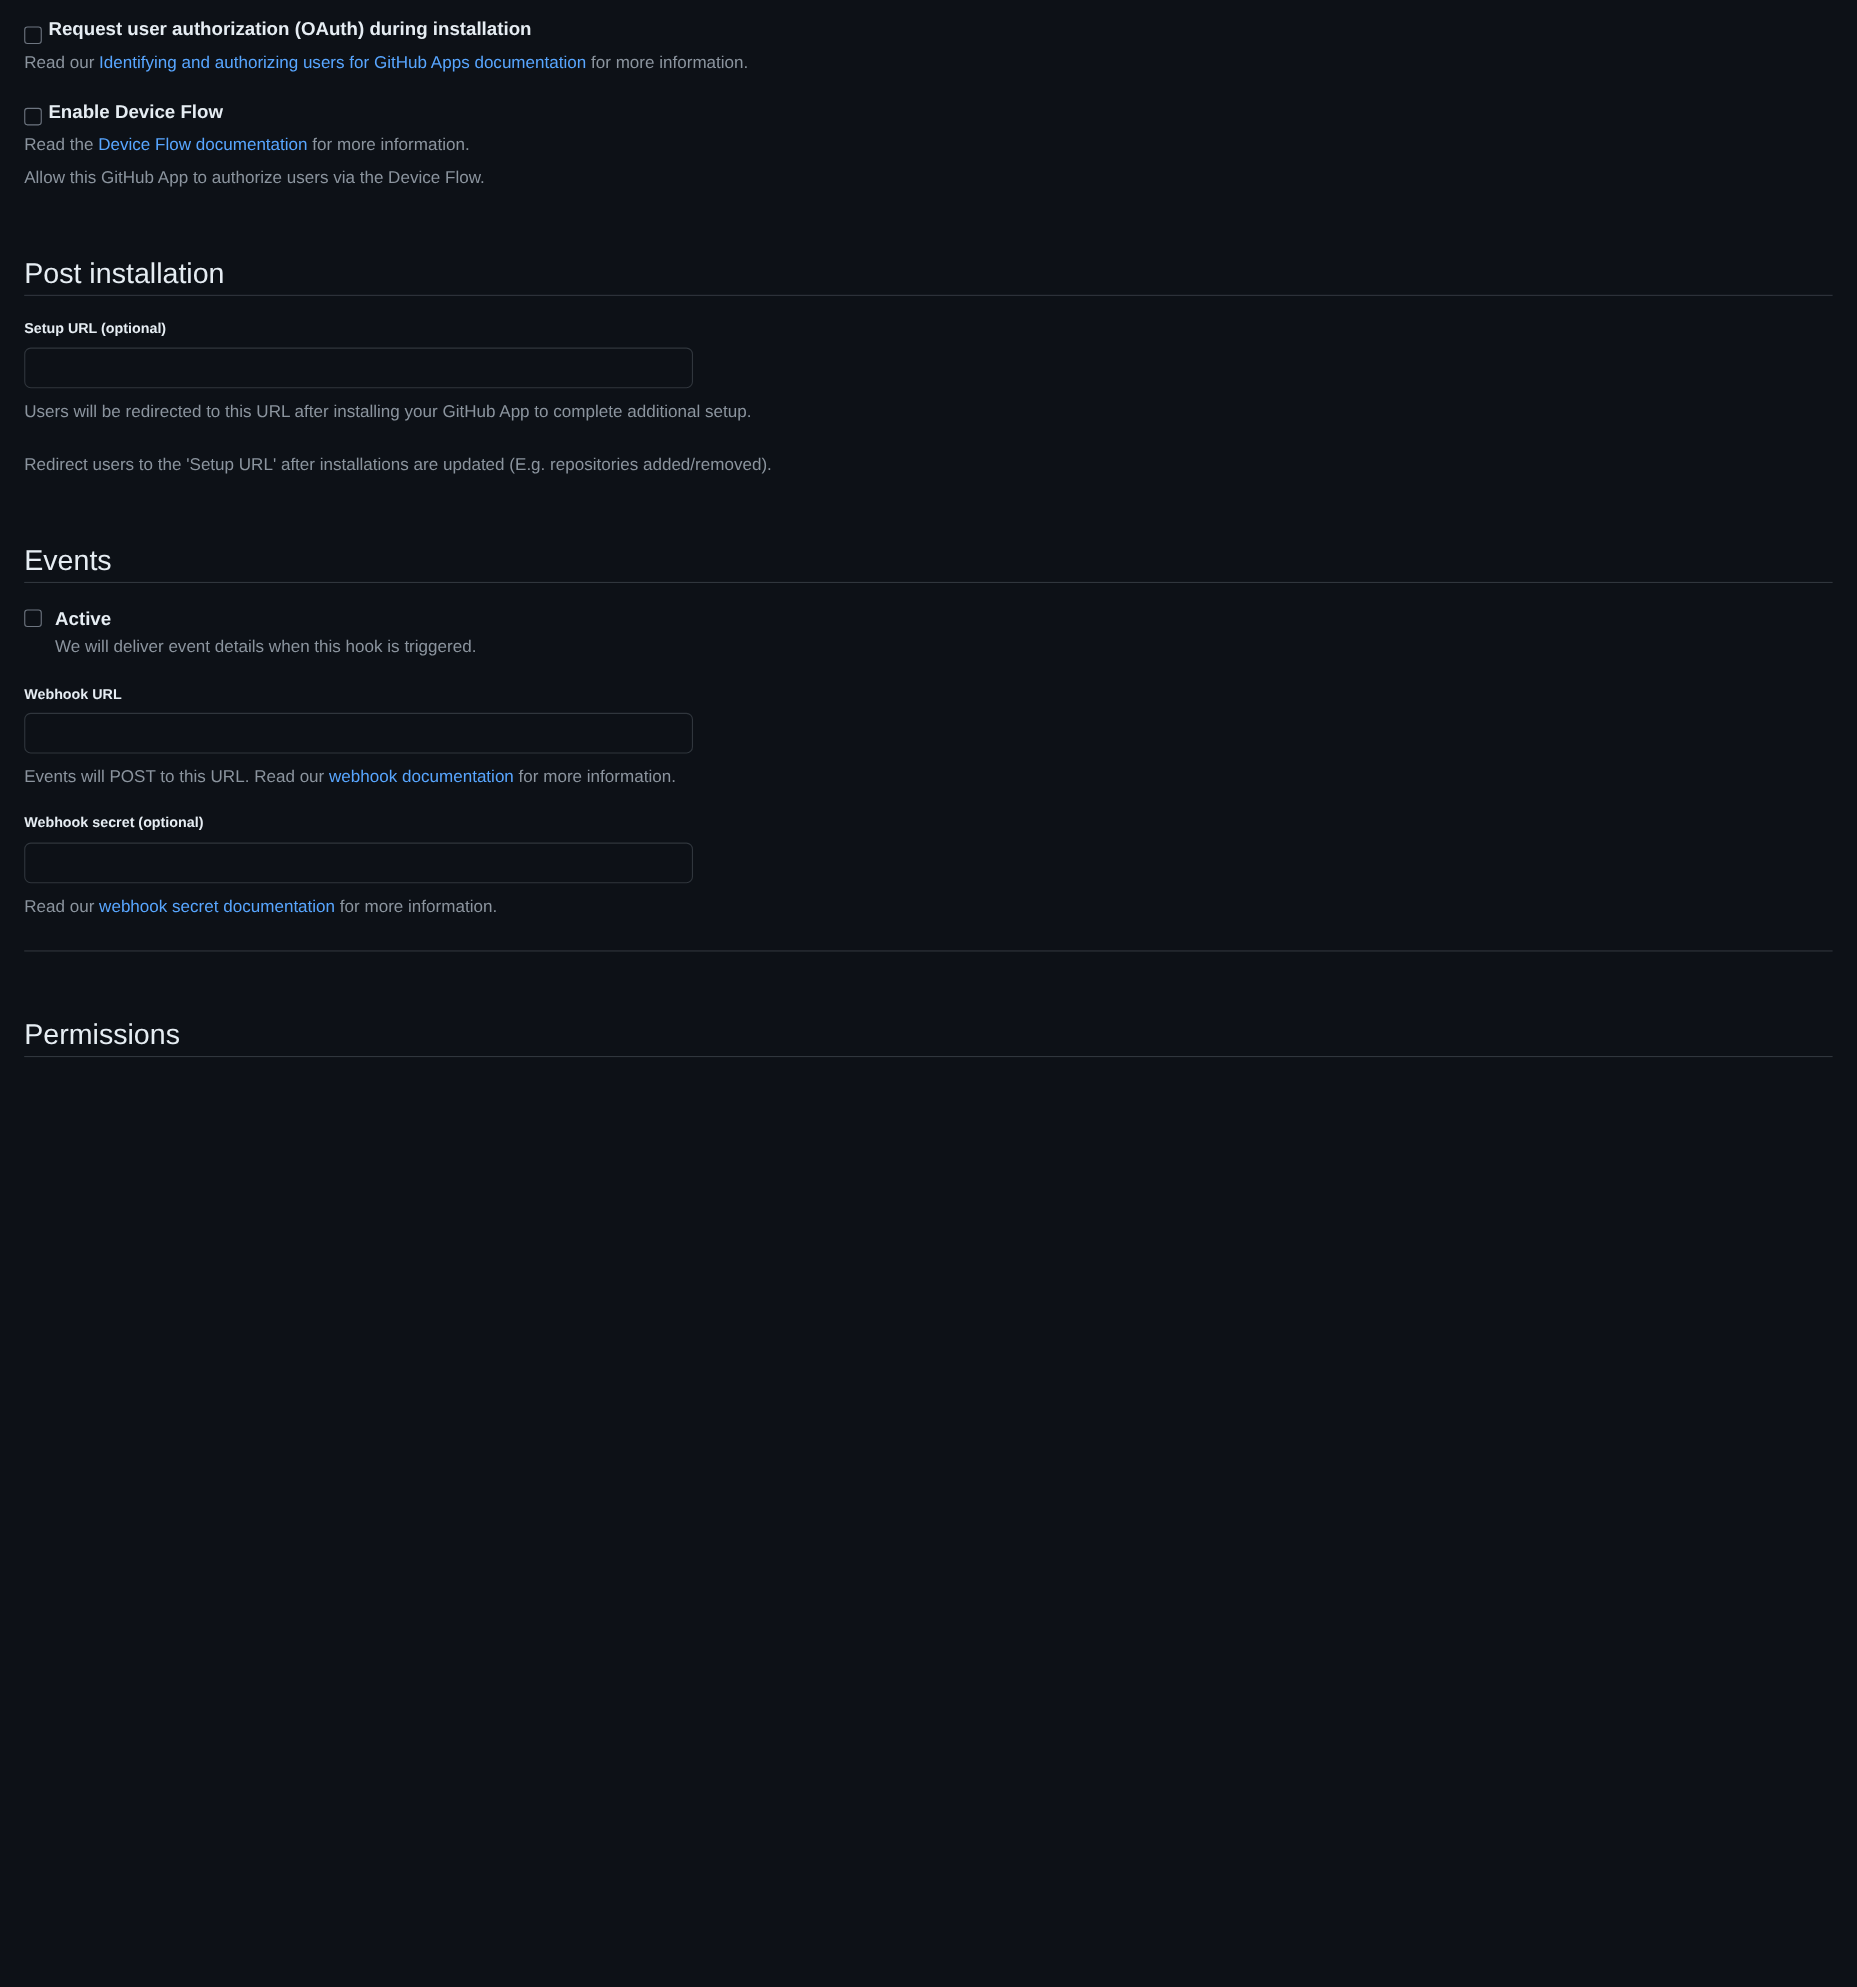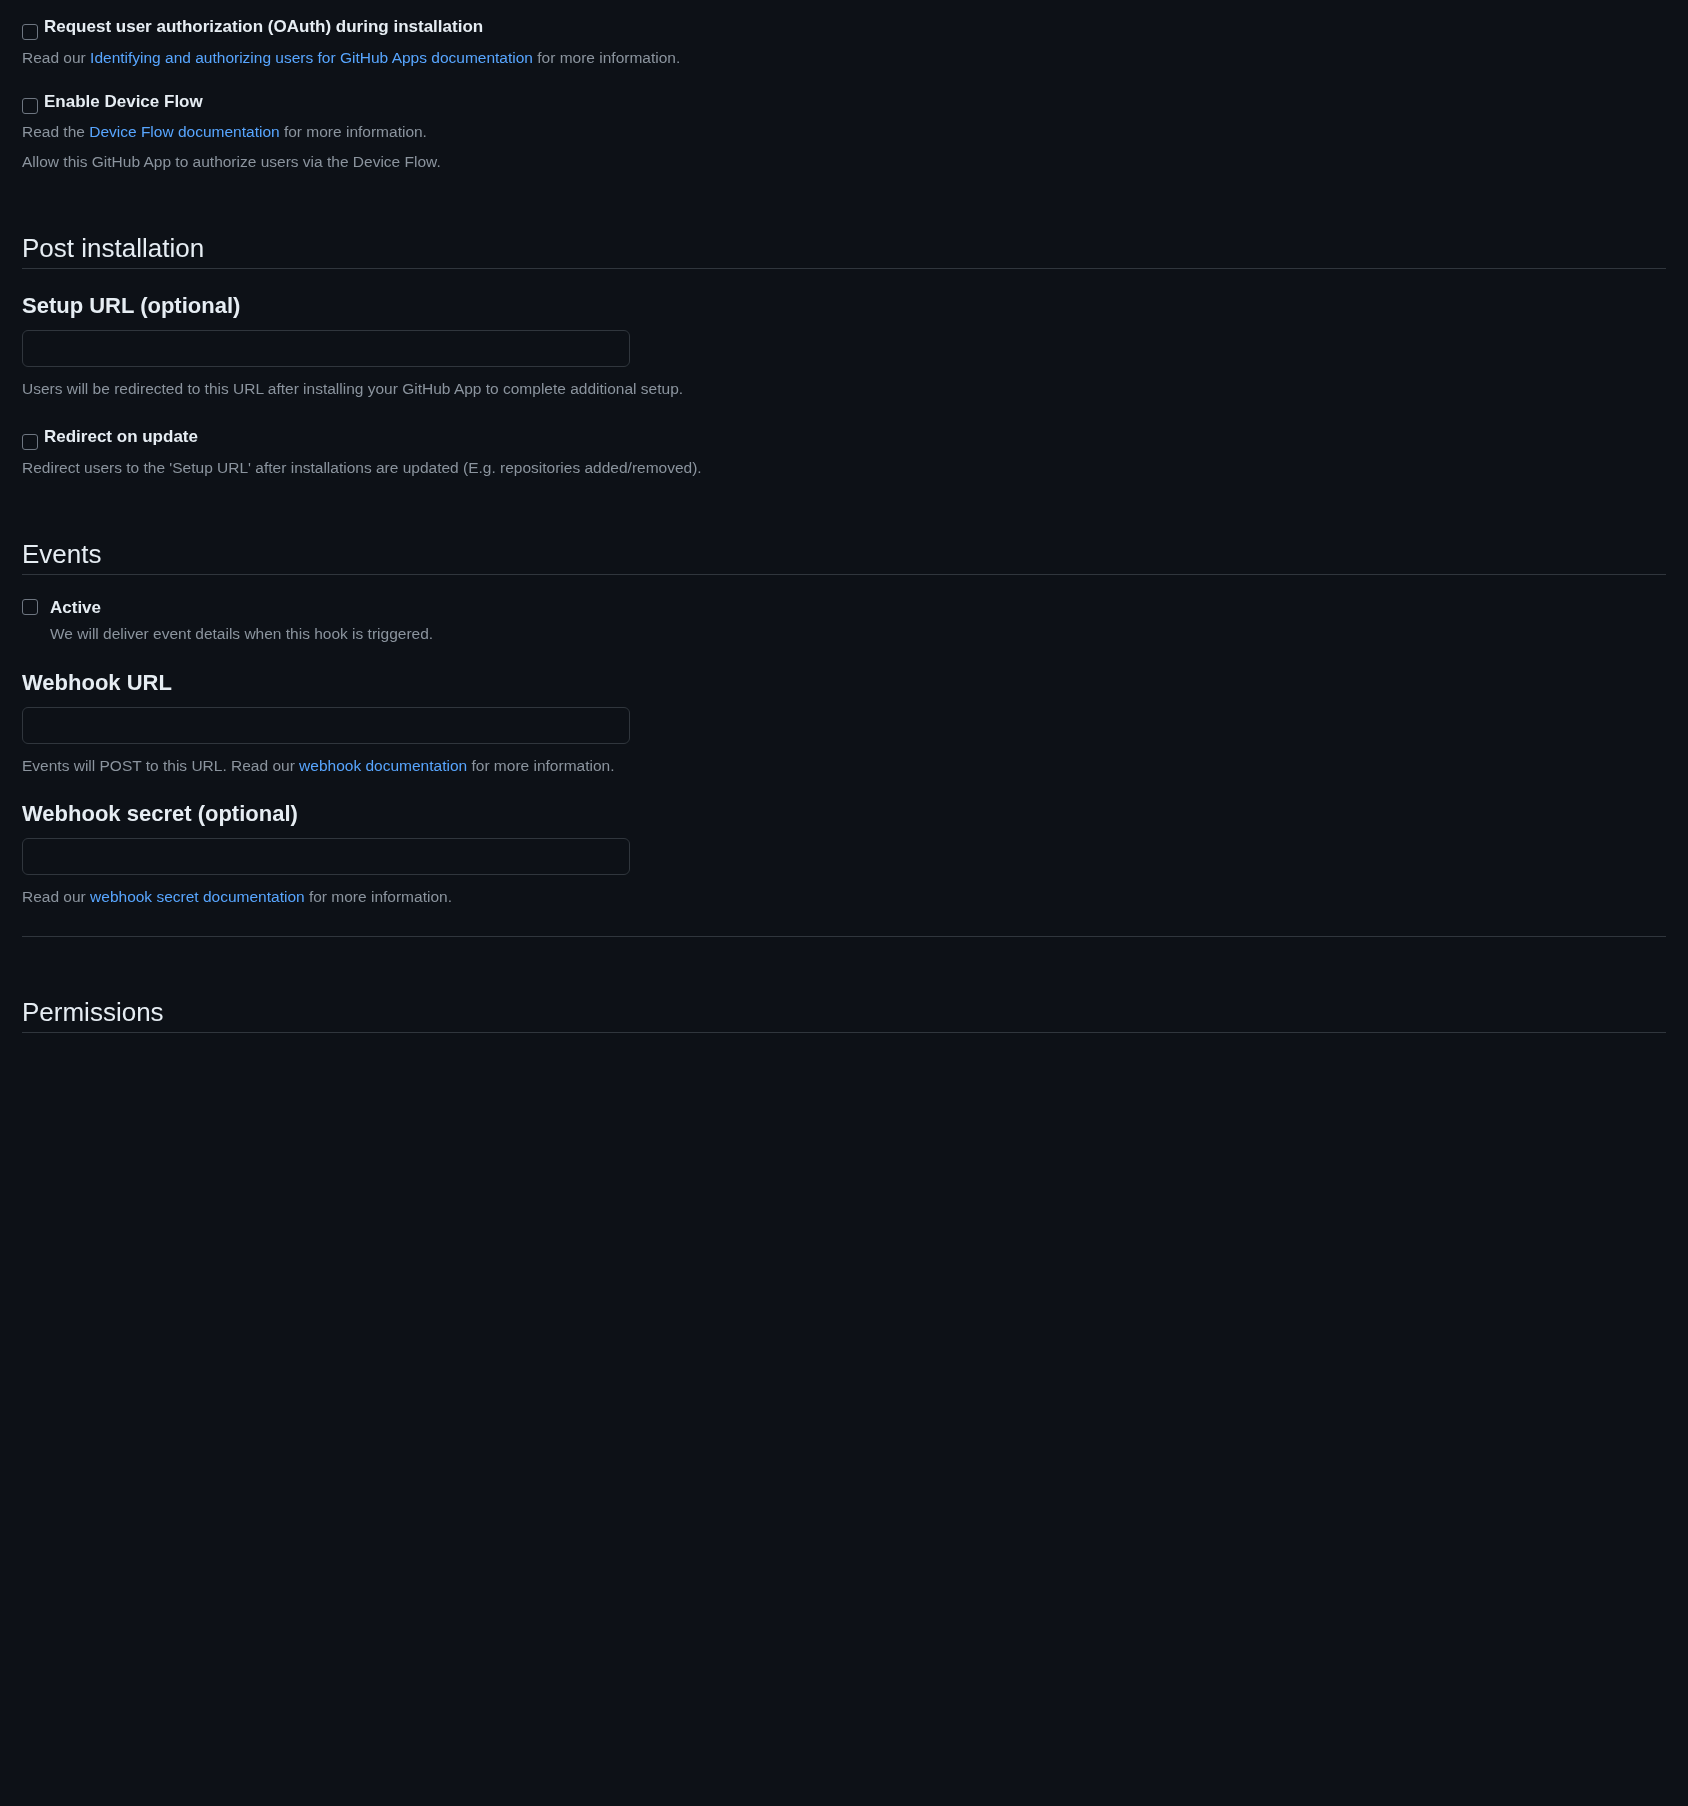--- a/index.html
+++ b/index.html
@@ -55,21 +55,21 @@
       margin-top: 56px;
       margin-bottom: 8px;
       border-bottom: 1px solid #30363d;
     }
     .section-header.first {
       margin-top: 56px;
     }
     .field-label {
       display: block;
       font-weight: 600;
-      font-size: 22px;
+      font-size: 13px;
       color: #e6edf3;
       margin-bottom: 8px;
       margin-top: 20px;
     }
     input[type="text"] {
       width: 608px;
       max-width: 100%;
       padding: 9px 12px;
       background-color: #0d1117;
       border: 1px solid #30363d;
@@ -132,24 +132,20 @@
 </div>
 
 
 <h2 class="section-header first">Post installation</h2>
 
 <label class="field-label">Setup URL (optional)</label>
 <input type="text" value="" style="">
 <p class="description" style="margin-top: 10px;">Users will be redirected to this URL after installing your GitHub App to complete additional setup.</p>
 
 <div class="form-group" style="margin-top: 24px;">
-  <div class="checkbox-row">
-    <input type="checkbox" style="">
-    <label class="checkbox-label">Redirect on update</label>
-  </div>
   <p class="description">Redirect users to the 'Setup URL' after installations are updated (E.g. repositories added/removed).</p>
 </div>
 
 
 <h2 class="section-header">Events</h2>
 
 <div class="webhook-active-row">
   <input type="checkbox" style="">
   <div class="webhook-active-content">
     <label class="checkbox-label">Active</label>

